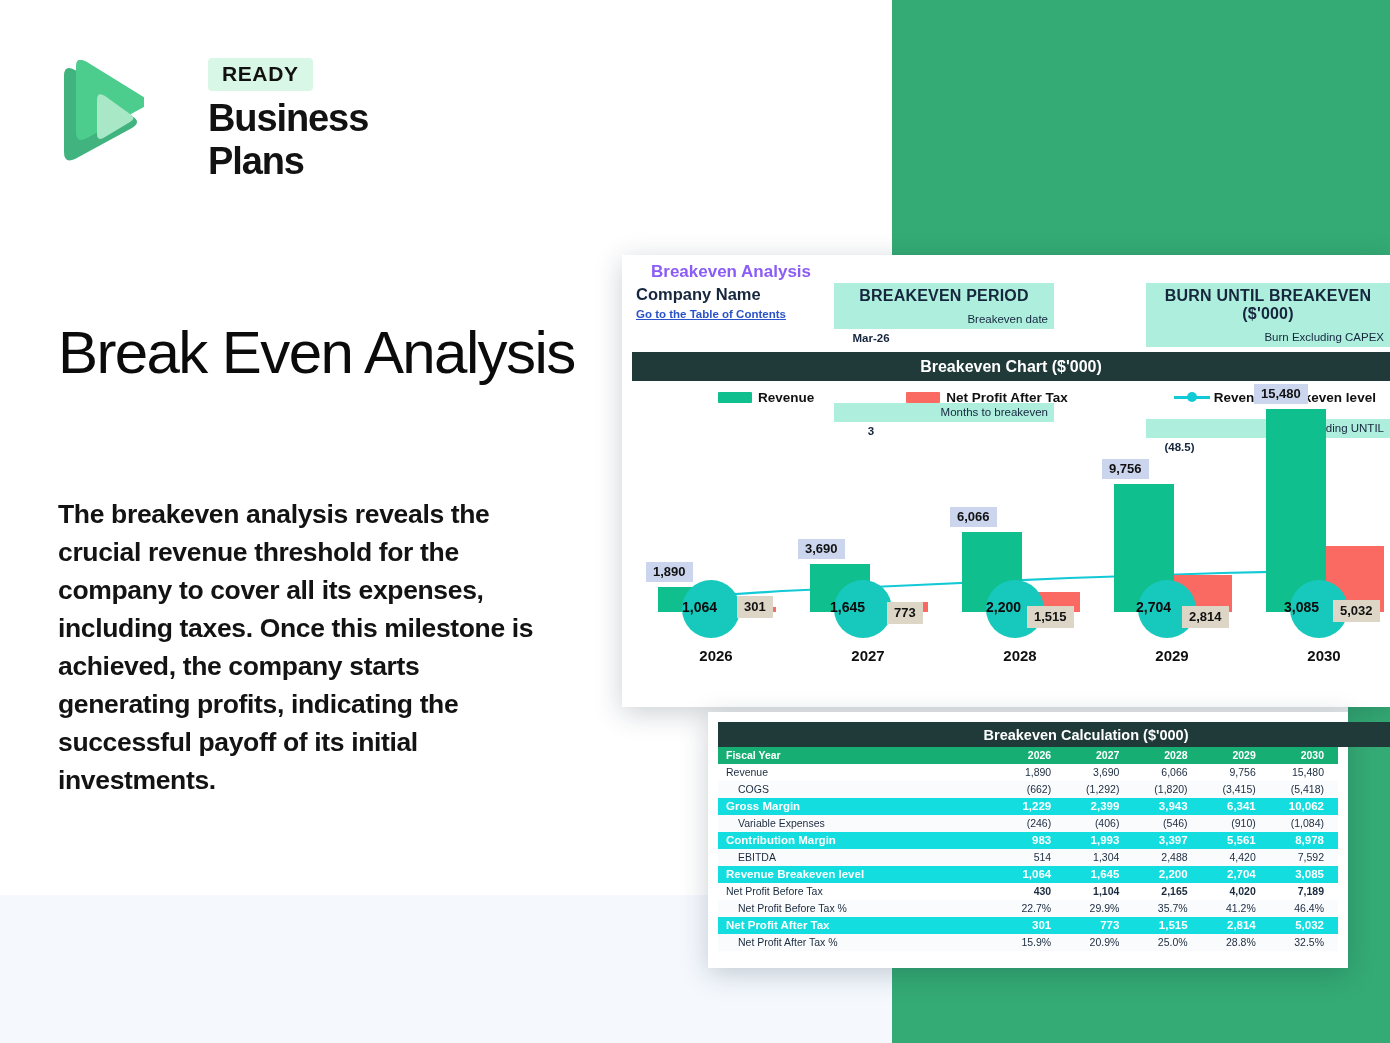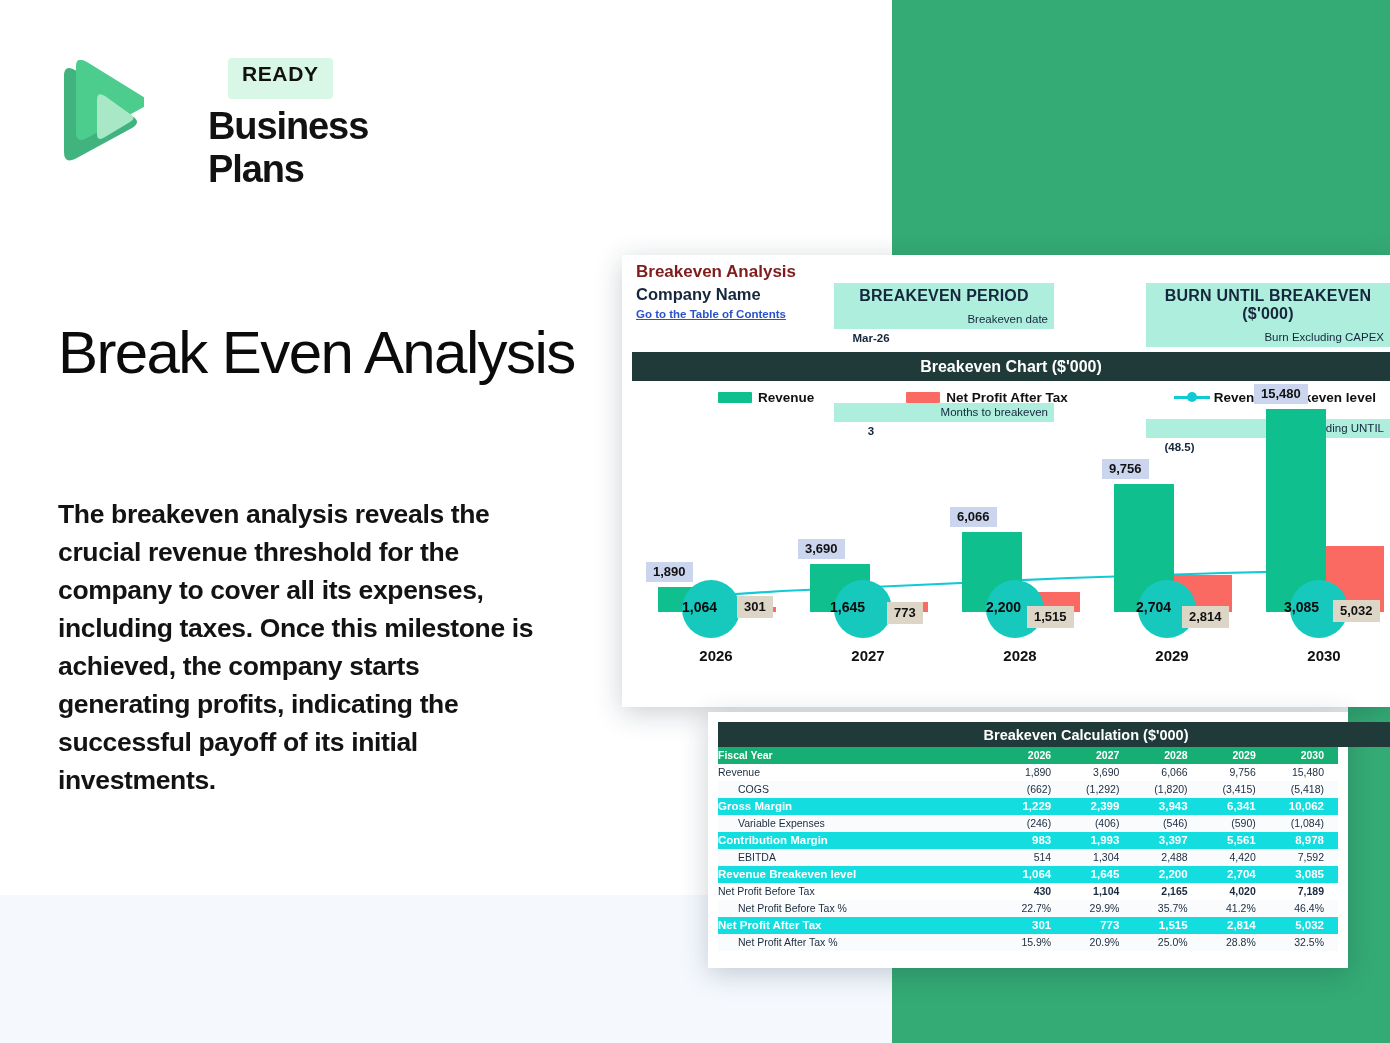--- a/index.html
+++ b/index.html
@@ -29,21 +29,21 @@
     background:#34ab74;
   }
 
   
   .logo { position:absolute; left:58px; top:58px; width:400px; height:110px; }
   .logo-mark { position:absolute; left:0; top:2px; width:86px; height:104px; }
   .logo-text { position:absolute; left:150px; top:0; }
   .ready-badge {
     display:inline-block; background:#d9f7e6; color:#111;
     font-size:21px; font-weight:bold; letter-spacing:.6px;
-    padding:4px 14px 13px 14px; border-radius:4px;margin-left:20px;
+    padding:4px 14px 5px 14px; border-radius:4px;
   }
   .brand {
     margin-top:6px; font-size:38px; font-weight:bold; color:#121212;
     letter-spacing:-1.1px;
   }
 
   
   .headline {
     position:absolute; left:58px; top:318px; width:520px;
     font-size:60px; line-height:70px; font-weight:normal;
@@ -58,22 +58,22 @@
   
   .panel {
     position:absolute; background:#ffffff;
     box-shadow: 0 6px 26px rgba(20,40,60,.22);
   }
   #panel-chart { left:622px; top:255px; width:768px; height:452px; }
   #panel-table { left:708px; top:712px; width:640px; height:256px; }
 
   
   .xl-title {
-    position:absolute; left:14px; top:7px;
-    font-size:17px; font-weight:bold; color:#7f1d1d;
+    position:absolute; left:29px; top:7px;
+    font-size:17px; font-weight:bold; color:#8b5cf6;
   }
   .xl-company {
     position:absolute; left:14px; top:30px;
     font-size:16.5px; font-weight:bold; color:#15263d;
   }
   .xl-toc {
     position:absolute; left:14px; top:53px;
     font-size:11.5px; font-weight:bold; color:#2a52c9;
     text-decoration:underline; cursor:pointer;
   }
@@ -152,21 +152,21 @@
   .calc-title {
     position:absolute; left:10px; top:10px; width:736px; height:25px;
     background:#1f3a38; color:#fff; font-size:14.5px; font-weight:bold;
     display:flex; align-items:center; justify-content:center;
   }
   table.calc {
     position:absolute; left:10px; top:35px; width:620px;
     border-collapse:collapse; font-size:10.5px; color:#1b2b3f;
   }
   table.calc th, table.calc td { padding:2px 0 3px 0; }
-  table.calc .c-name { text-align:left; width:45%; }
+  table.calc .c-name { text-align:left; padding-left:8px; width:45%; }
   table.calc .c-num  { text-align:right; padding-right:14px; width:11%; }
   table.calc thead tr { background:#17ae73; color:#fff; font-weight:bold; font-size:10.5px; }
   table.calc thead .c-num { text-align:right; padding-right:14px; }
   tr.r-plain td { background:#ffffff; }
   tr.r-alt   td { background:#fafbfc; }
   tr.r-hl td { background:#14dde0; color:#fff; font-weight:bold; font-size:11.5px; }
   tr.r-indent .c-name { padding-left:20px; }
   tr.r-italic .c-name, tr.r-italic .c-num { }
   tr.r-bold .c-num { font-weight:bold; }
 </style>
@@ -338,21 +338,21 @@
             <td class="c-num">2,399</td>
             <td class="c-num">3,943</td>
             <td class="c-num">6,341</td>
             <td class="c-num">10,062</td>
           </tr>
           <tr class="r-alt r-indent">
             <td class="c-name">Variable Expenses</td>
             <td class="c-num">(246)</td>
             <td class="c-num">(406)</td>
             <td class="c-num">(546)</td>
-            <td class="c-num">(590)</td>
+            <td class="c-num">(910)</td>
             <td class="c-num">(1,084)</td>
           </tr>
           <tr class="r-hl">
             <td class="c-name">Contribution Margin</td>
             <td class="c-num">983</td>
             <td class="c-num">1,993</td>
             <td class="c-num">3,397</td>
             <td class="c-num">5,561</td>
             <td class="c-num">8,978</td>
           </tr>

